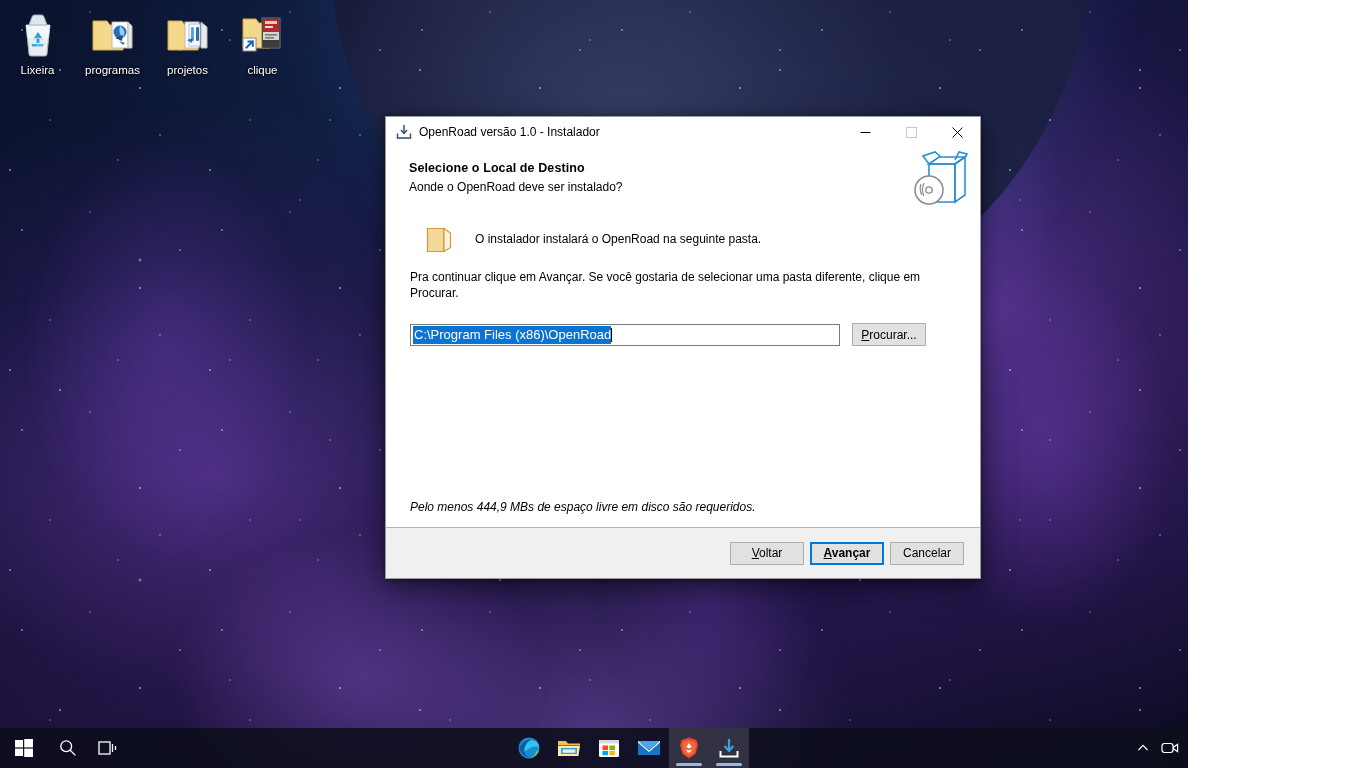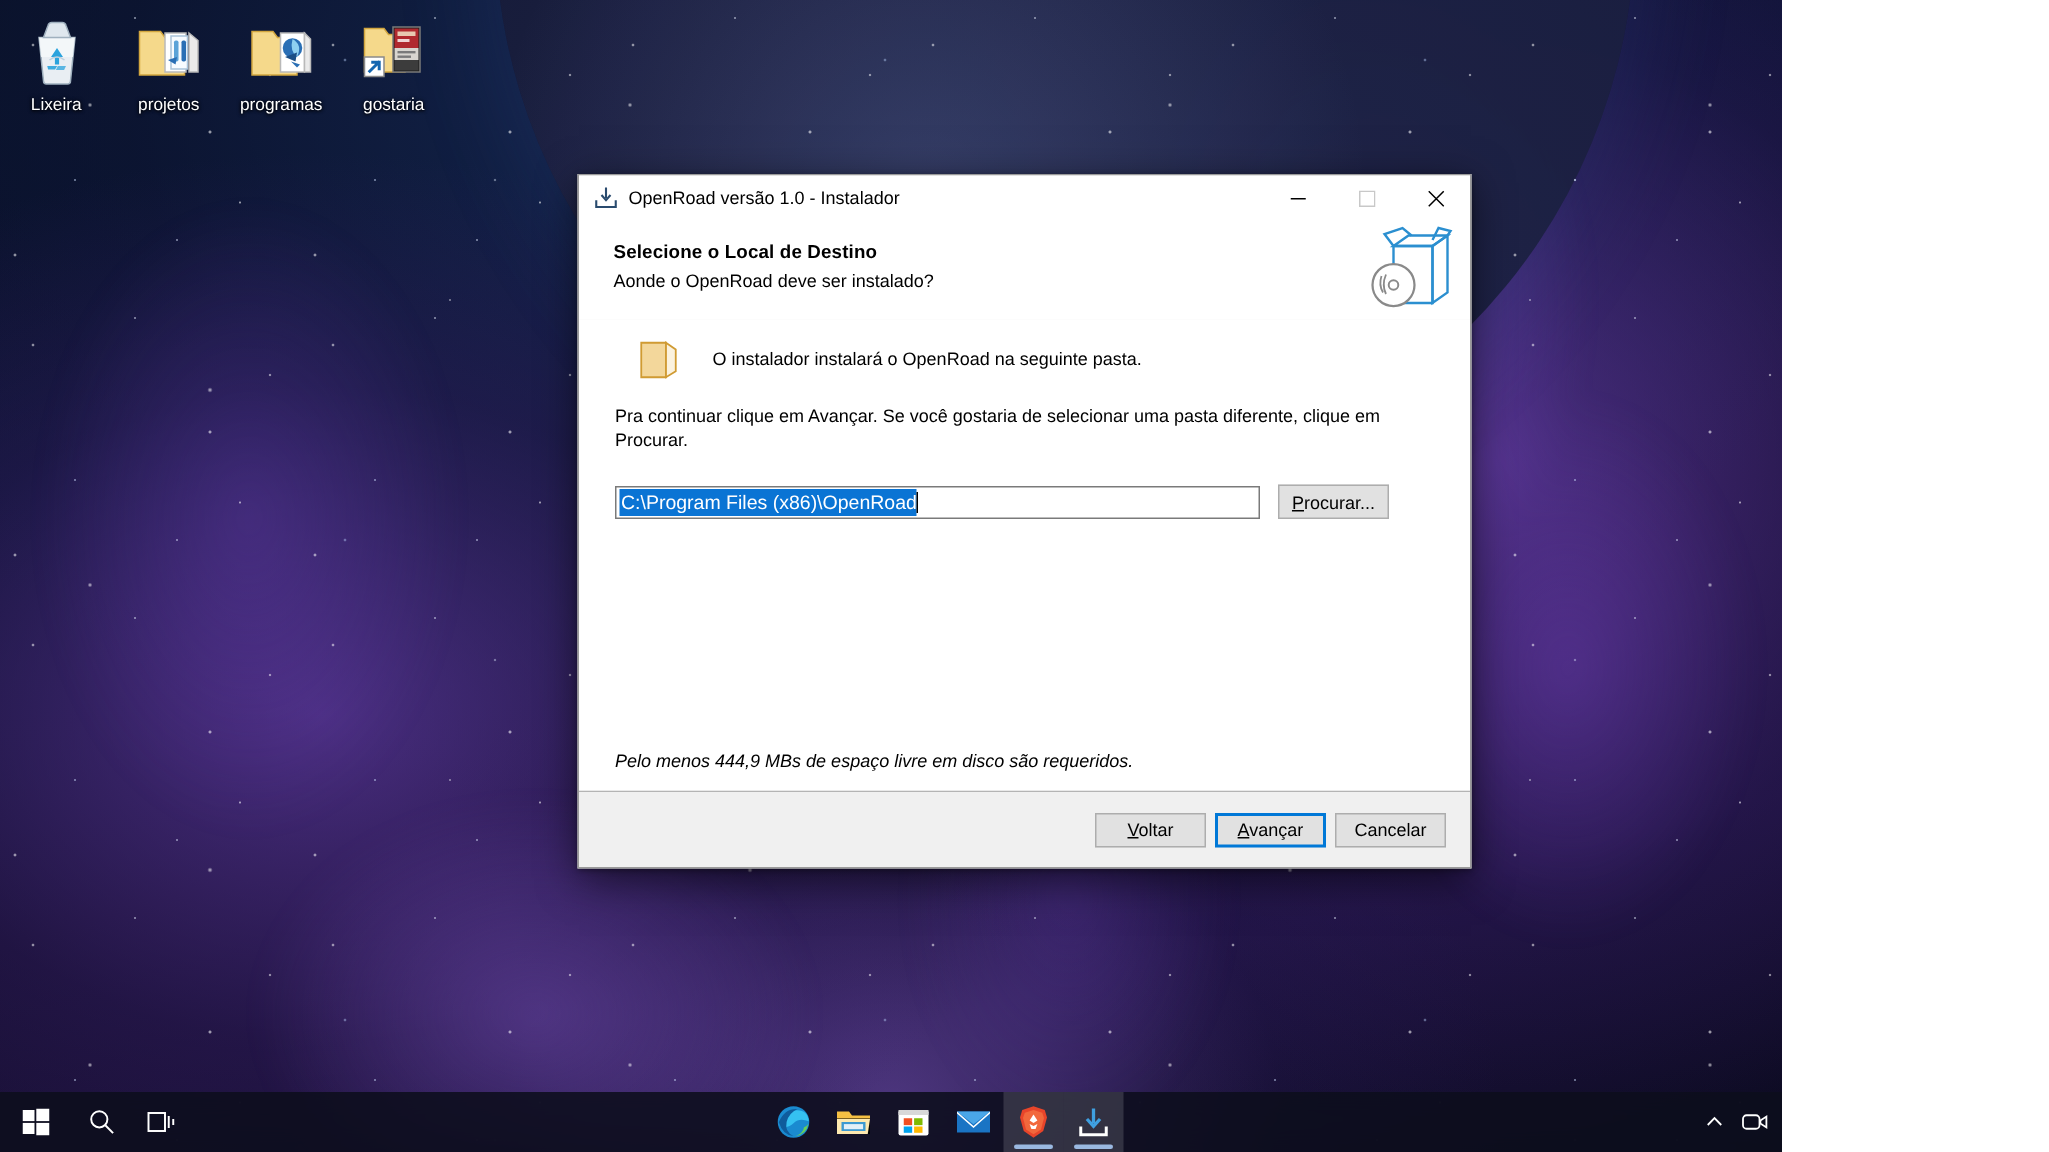--- a/index.html
+++ b/index.html
@@ -274,20 +274,21 @@
     width: 74px; height: 23px;
     background: #e1e1e1;
     border: 1px solid #adadad;
     font-size: 12px;
     color: #000000;
     display: flex; align-items: center; justify-content: center;
   }
   .fbtn.default {
     border: 2px solid #0078d7;
     background: #e1e1e1;
+    font-weight: bold;
   }
   .ul { text-decoration: underline; }
 
   
   #taskbar {
     position: absolute;
     left: 0; bottom: 0;
     width: 1366px; height: 40px;
     background: rgba(12,14,28,0.88);
     backdrop-filter: blur(8px);
@@ -362,63 +363,63 @@
           <path d="M16 27 q5 -4 10 0" stroke="#bcd0de" stroke-width="1" fill="none"></path>
         </svg>
       </div>
       <div class="label">Lixeira</div>
     </div>
 
     <div class="desk-icon">
       <div class="glyph">
         <svg width="46" height="40" viewBox="0 0 46 40">
           <path d="M3 6 L17 6 L20 10 L33 10 L33 35 L3 35 Z" fill="#f5d98b" stroke="#d2a63f" stroke-width="1"></path>
+          <rect x="22" y="7" width="16" height="26" fill="#ffffff" stroke="#b9b9b9" stroke-width="1"></rect>
+          <path d="M38 7 L42 11 L42 33 L38 33 Z" fill="#eaeaea" stroke="#b9b9b9" stroke-width="1"></path>
+          <circle cx="30" cy="17" r="6.5" fill="#2a6fb5"></circle>
+          <path d="M30 11 q7 4 3 12 q-5 -4 -3 -12 Z" fill="#8fd0f0"></path>
+          <path d="M25 23 l8 -3 l-1 6 Z" fill="#1c4f86"></path>
+          <path d="M29 26 l4 4 l2 -2 Z" fill="#2a6fb5"></path>
+        </svg>
+      </div>
+      <div class="label">programas</div>
+    </div>
+
+    <div class="desk-icon">
+      <div class="glyph">
+        <svg width="46" height="40" viewBox="0 0 46 40">
+          <path d="M3 6 L17 6 L20 10 L33 10 L33 35 L3 35 Z" fill="#f5d98b" stroke="#d2a63f" stroke-width="1"></path>
           <rect x="20" y="7" width="14" height="26" fill="#ffffff" stroke="#b9b9b9" stroke-width="1"></rect>
           <rect x="24" y="9" width="11" height="22" fill="#f7fbff" stroke="#a9c3da" stroke-width="1"></rect>
           <path d="M36 7 L42 12 L42 33 L36 33 Z" fill="#eaeaea" stroke="#b9b9b9" stroke-width="1"></path>
           <rect x="26" y="12" width="3" height="14" rx="1.2" fill="#5ba3d8"></rect>
           <rect x="31" y="12" width="3" height="14" rx="1.2" fill="#2a6fb5"></rect>
           <path d="M22 25 l6 -2 l-1 5 Z" fill="#2a6fb5"></path>
         </svg>
       </div>
       <div class="label">projetos</div>
-    </div>
-
-    <div class="desk-icon">
-      <div class="glyph">
-        <svg width="46" height="40" viewBox="0 0 46 40">
-          <path d="M3 6 L17 6 L20 10 L33 10 L33 35 L3 35 Z" fill="#f5d98b" stroke="#d2a63f" stroke-width="1"></path>
-          <rect x="22" y="7" width="16" height="26" fill="#ffffff" stroke="#b9b9b9" stroke-width="1"></rect>
-          <path d="M38 7 L42 11 L42 33 L38 33 Z" fill="#eaeaea" stroke="#b9b9b9" stroke-width="1"></path>
-          <circle cx="30" cy="17" r="6.5" fill="#2a6fb5"></circle>
-          <path d="M30 11 q7 4 3 12 q-5 -4 -3 -12 Z" fill="#8fd0f0"></path>
-          <path d="M25 23 l8 -3 l-1 6 Z" fill="#1c4f86"></path>
-          <path d="M29 26 l4 4 l2 -2 Z" fill="#2a6fb5"></path>
-        </svg>
-      </div>
-      <div class="label">programas</div>
     </div>
 
     <div class="desk-icon">
       <div class="glyph">
         <svg width="46" height="42" viewBox="0 0 46 42">
           <path d="M3 5 L16 5 L19 9 L30 9 L30 34 L3 34 Z" fill="#f5d98b" stroke="#d2a63f" stroke-width="1"></path>
           <rect x="22" y="4" width="18" height="30" fill="#1b1b1b" stroke="#7a7a7a" stroke-width="1"></rect>
           <rect x="23" y="5" width="16" height="13" fill="#b0292f"></rect>
           <rect x="23" y="18" width="16" height="8" fill="#d8d5cf"></rect>
           <rect x="23" y="26" width="16" height="7" fill="#3c3c3c"></rect>
           <rect x="25" y="7" width="12" height="3" fill="#f2e4c8" opacity="0.85"></rect>
           <rect x="25" y="12" width="8" height="2" fill="#ffffff" opacity="0.8"></rect>
           <rect x="25" y="20" width="12" height="1.6" fill="#7a7a7a"></rect>
           <rect x="25" y="23" width="9" height="1.6" fill="#7a7a7a"></rect>
           <rect x="3" y="24" width="13" height="13" fill="#ffffff" stroke="#8a8a8a" stroke-width="1"></rect>
           <path d="M6.5 33.5 L12.5 27.5 M8.5 27.5 L12.8 27.5 L12.8 31.8" stroke="#1466b0" stroke-width="2" fill="none" stroke-linecap="square"></path>
         </svg>
       </div>
-      <div class="label">gostaria</div>
+      <div class="label">clique</div>
     </div>
 
   </div>
 
   <div id="installer">
 
     <div id="titlebar">
       <span class="tb-icon">
         <svg width="16" height="16" viewBox="0 0 16 16">
           <path d="M8 1 L8 8" stroke="#2a4b6e" stroke-width="1.4" fill="none"></path>

